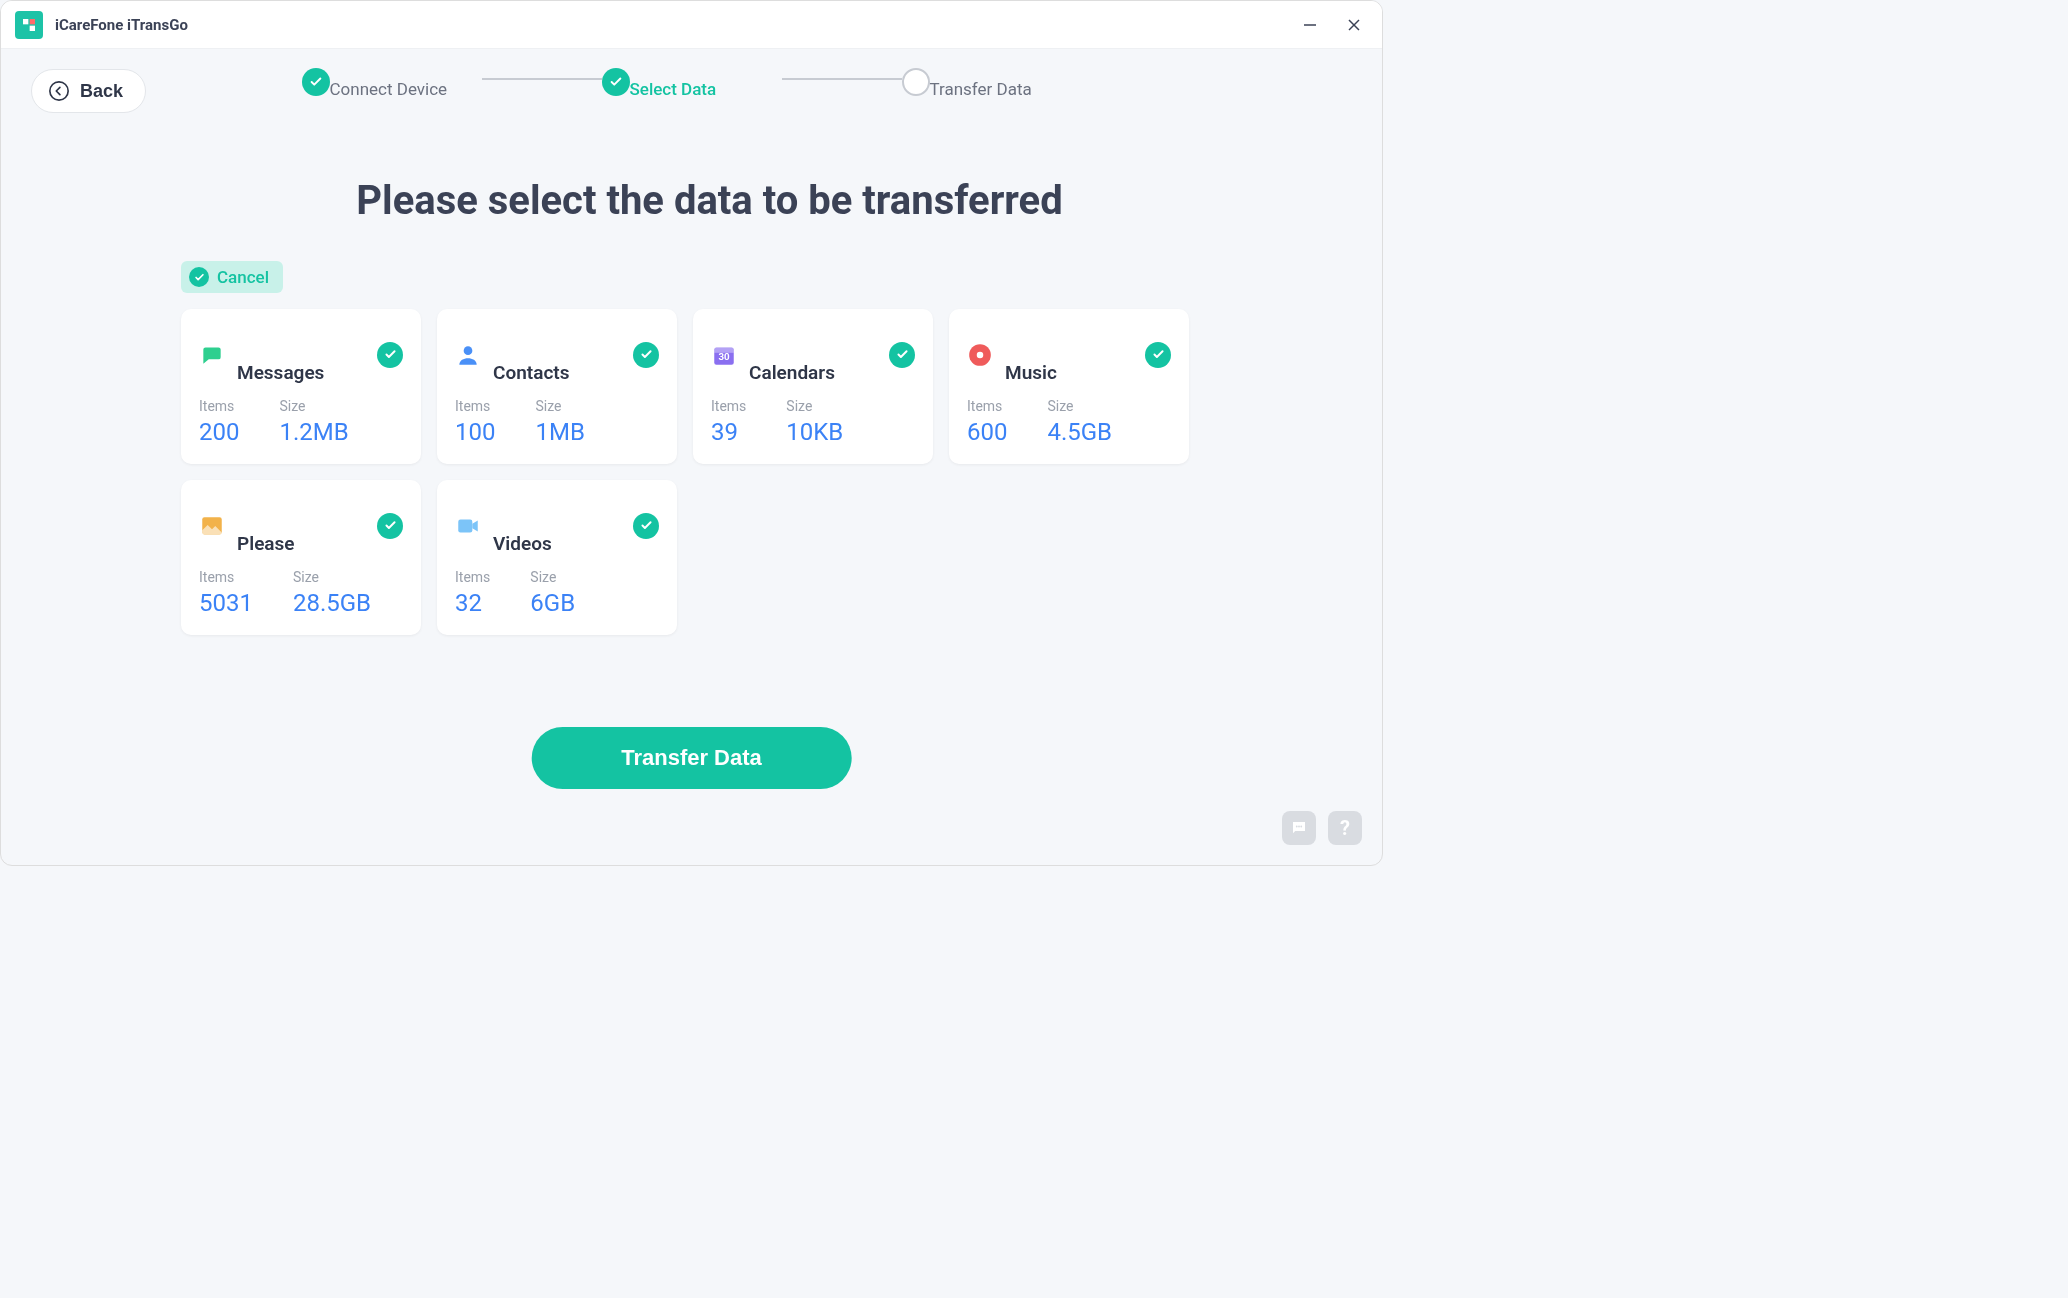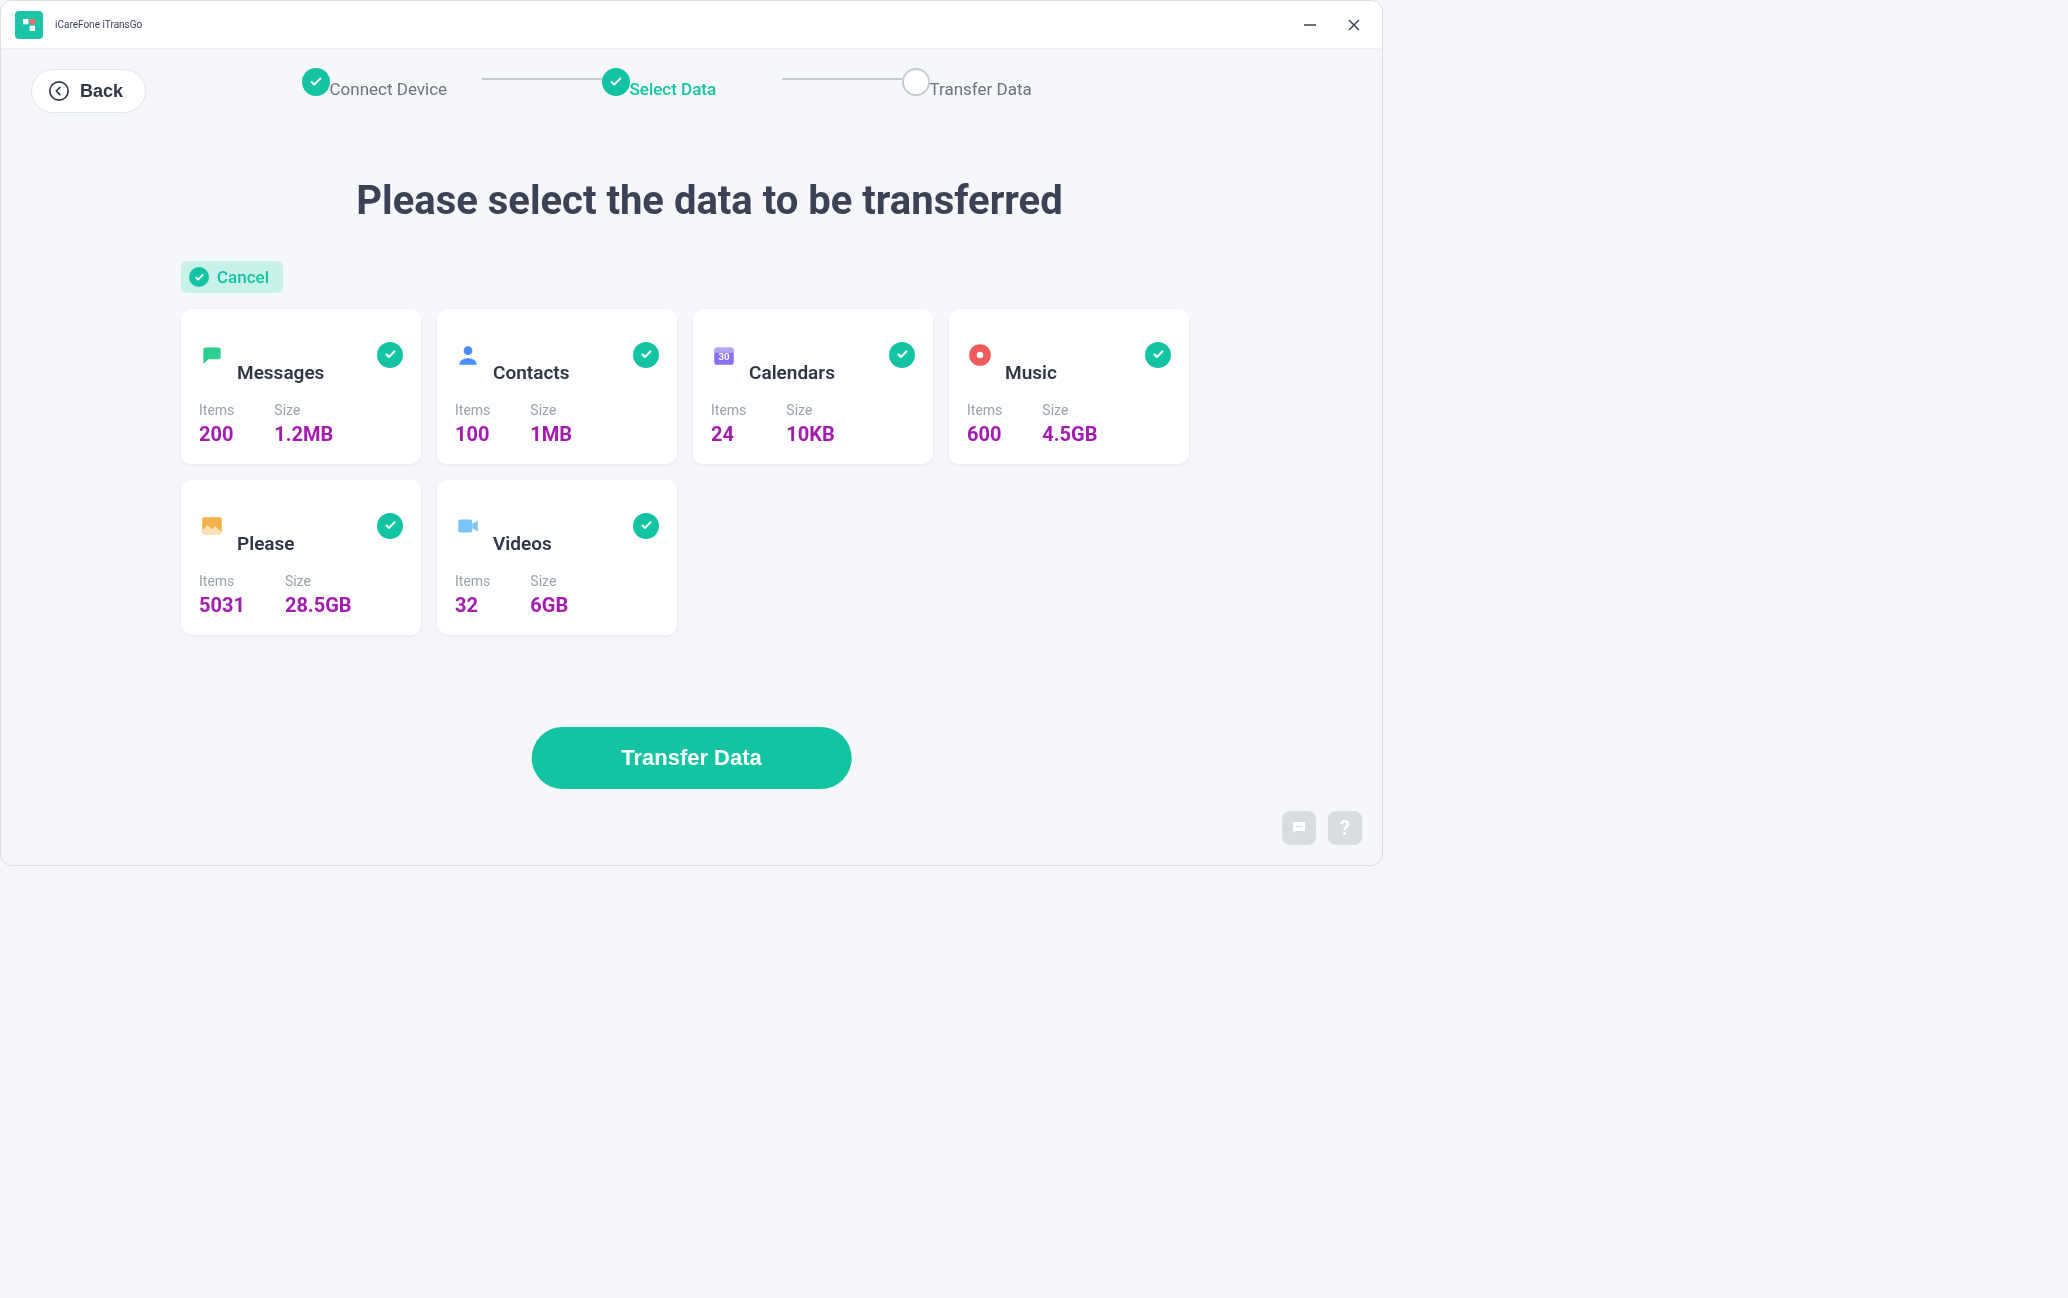--- a/index.html
+++ b/index.html
@@ -35,21 +35,21 @@
     align-items: center;
     gap: 12px;
   }
   .app-logo {
     width: 28px; height: 28px;
     background: #1dc3a7;
     border-radius: 4px;
     display: flex; align-items: center; justify-content: center;
   }
   .app-logo svg { width: 16px; height: 16px; }
-  .app-title { font-size: 10px; color: #3b4256; font-weight: 400; }
+  .app-title { font-size: 15px; color: #3b4256; font-weight: 700; }
   .win-controls { display: flex; gap: 28px; align-items: center; }
   .win-btn { width: 16px; height: 16px; display: flex; align-items: center; justify-content: center; color: #3b4256; cursor: pointer; }
 
   
   .back-btn {
     position: absolute;
     top: 68px;
     left: 30px;
     background: #fff;
     border: 1px solid #e3e6ea;
@@ -146,21 +146,21 @@
   .card-head-left { display: flex; align-items: center; gap: 12px; }
   .card-icon { width: 26px; height: 26px; display:flex;align-items:center;justify-content:center; }
   .card-title { font-size: 19px; font-weight: 600; color: #2f3648; margin-top: 36px; }
   .card-check {
     width: 26px; height: 26px; border-radius: 50%; background: #14c3a2;
     display:flex;align-items:center;justify-content:center;flex-shrink:0;
   }
   .card-check svg{width:13px;height:13px;}
   .card-stats { display:flex; gap: 40px; }
   .stat-label { font-size: 14px; color: #9aa0ab; margin-bottom: 4px; }
-  .stat-value { font-size: 20px; font-weight: 700; color: #a21caf; }
+  .stat-value { font-size: 24px; font-weight: 400; color: #3b82f6; }
 
   
   .transfer-btn {
     position: absolute;
     bottom: 76px;
     left: 50%;
     transform: translateX(-50%);
     background: #14c3a2;
     color: #fff;
     font-size: 22px;
@@ -331,21 +331,21 @@
       </div>
       <div class="card-check">
         <svg viewBox="0 0 16 16">
               <path d="M3 8l3 3 7-7" fill="none" stroke="#fff" stroke-width="2.4" stroke-linecap="round" stroke-linejoin="round"></path>
             </svg>
       </div>
     </div>
     <div class="card-stats">
       <div>
         <div class="stat-label">Items</div>
-        <div class="stat-value">24</div>
+        <div class="stat-value">39</div>
       </div>
       <div>
         <div class="stat-label">Size</div>
         <div class="stat-value">10KB</div>
       </div>
     </div>
       </div>
       <div class="card">
     <div class="card-head">
       <div class="card-head-left">

